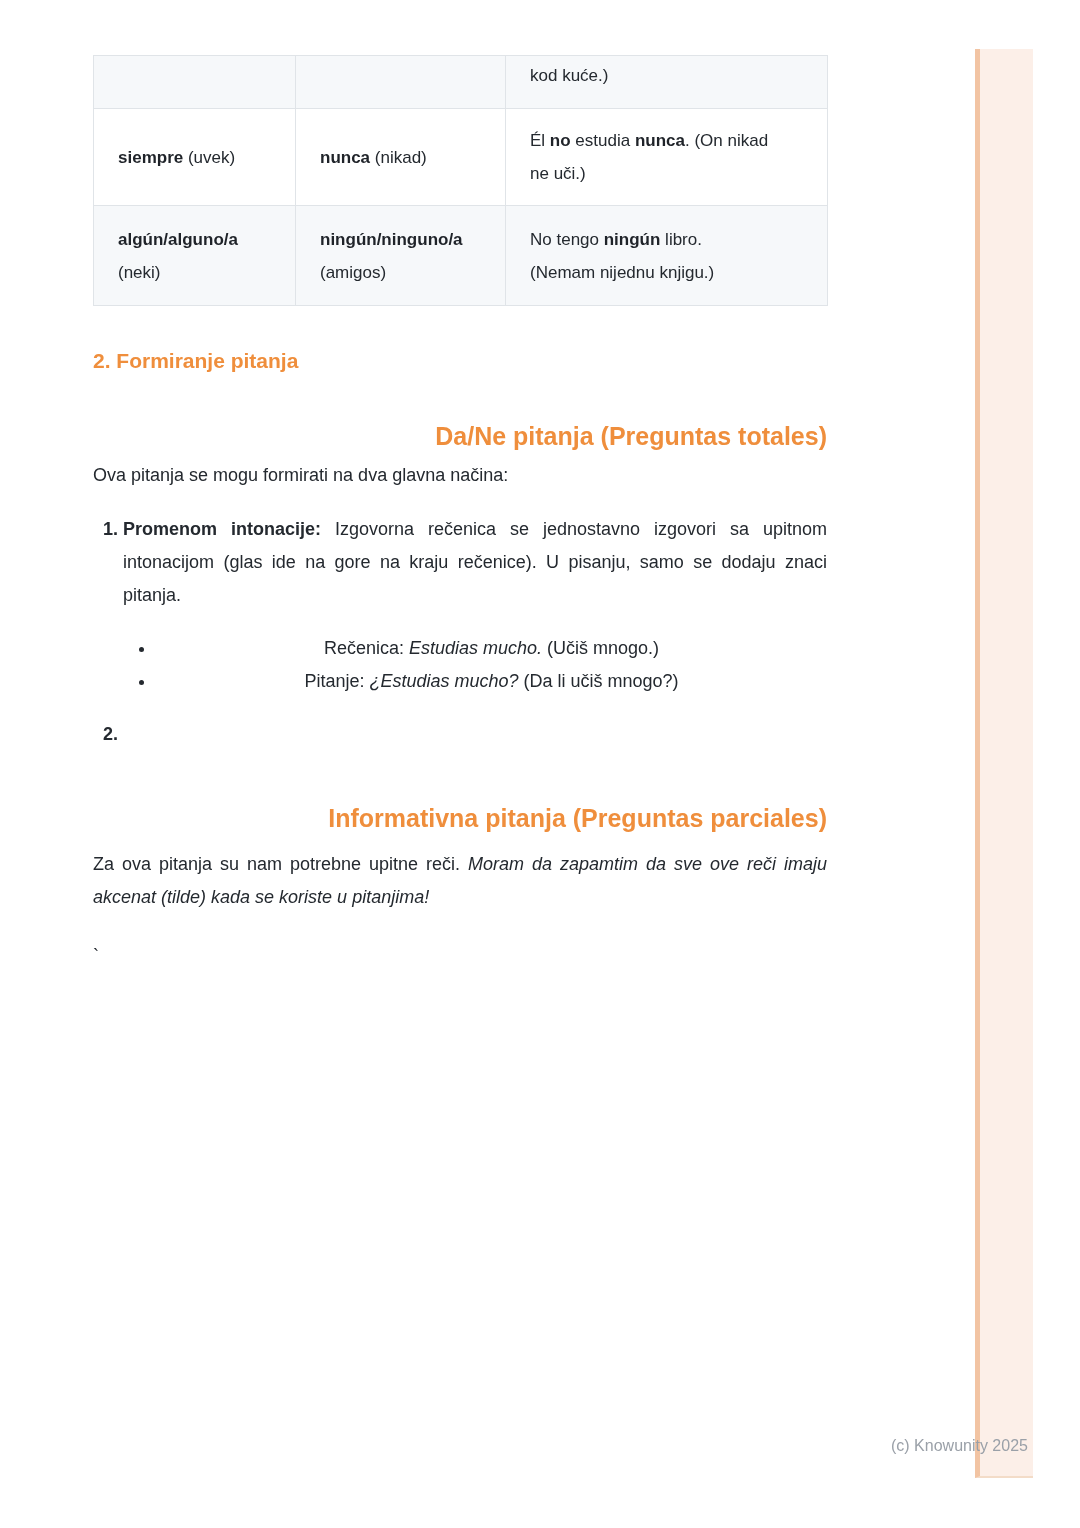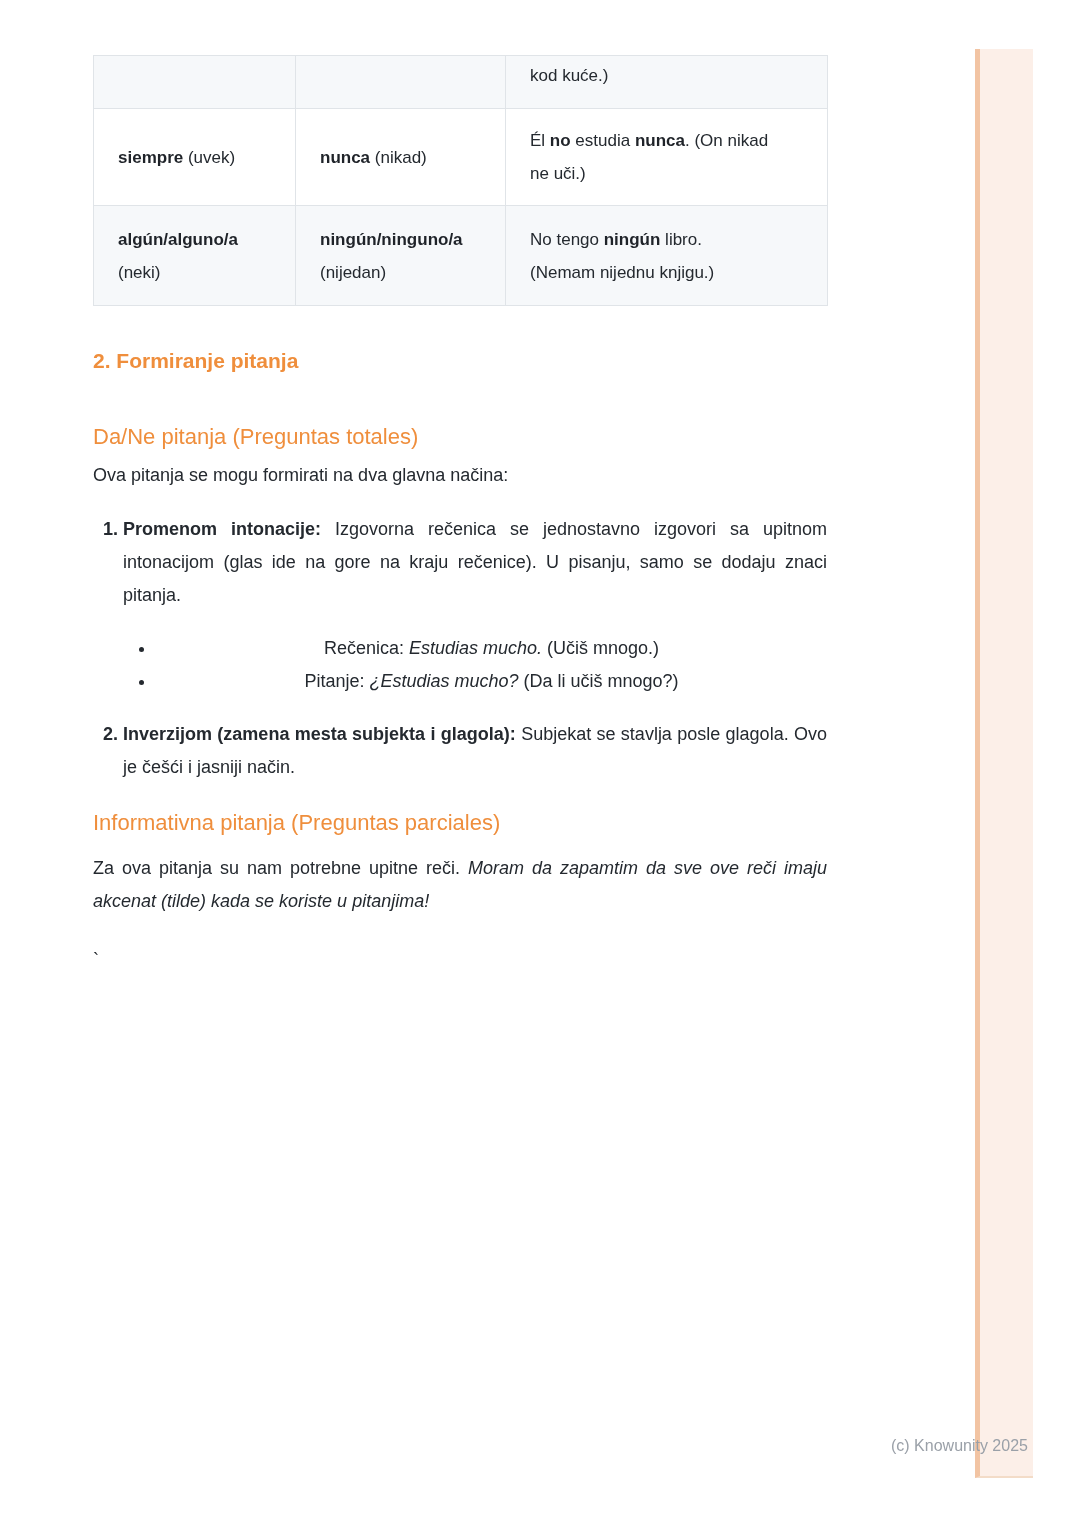--- a/index.html
+++ b/index.html
@@ -28,25 +28,26 @@
   .negation tr.r3 td { height:111px; }
   .negation tr.r4 td { height:100px; }
   .negation b { font-weight:bold; color:#1f2329; }
 
   
   h2.section-title {
     margin-top:38px; font-size:21px; line-height:33px; font-weight:bold;
     color:var(--accent-orange,#ef8e3c);
   }
   h3.subsection-title {
-    font-size:22px; line-height:27px; font-weight:normal;
+    font-size:25px; line-height:27px; font-weight:bold;
     color:var(--accent-orange,#ef8e3c);
+    text-align:right;
   }
   h3.sub1 { margin-top:46px; }
-  h3.sub2 { margin-top:25px; }
+  h3.sub2 { margin-top:54px; }
   p.body-text { font-size:18px; line-height:33px; }
   p.intro { margin-top:9px; }
   p.closing { margin-top:16px; text-align:justify; }
   p.stray { margin-top:26px; }
 
   
   ol.methods { margin-top:21px; padding-left:30px; font-size:18px; line-height:33px; }
   ol.methods > li::marker { font-weight:bold; }
   ol.methods > li + li { margin-top:20px; }
   .method-lead { text-align:justify; }
@@ -85,42 +86,41 @@
           <td></td>
           <td><span>kod kuće.)</span></td>
         </tr>
         <tr class="r2">
           <td><b>siempre</b><span> (uvek)</span></td>
           <td><b>nunca</b><span> (nikad)</span></td>
           <td><span>Él </span><b>no</b><span> estudia </span><b>nunca</b><span>. (On nikad</span><br><span>ne uči.)</span></td>
         </tr>
         <tr class="r4">
           <td><b>algún/alguno/a</b><br><span>(neki)</span></td>
-          <td><b>ningún/ninguno/a</b><br><span>(nijedan)</span></td>
+          <td><b>ningún/ninguno/a</b><br><span>(amigos)</span></td>
           <td><span>No tengo </span><b>ningún</b><span> libro.</span><br><span>(Nemam nijednu knjigu.)</span></td>
         </tr>
       </tbody>
     </table>
 
     <h2 class="section-title">2. Formiranje pitanja</h2>
 
     <h3 class="subsection-title sub1">Da/Ne pitanja (Preguntas totales)</h3>
 
     <p class="body-text intro">Ova pitanja se mogu formirati na dva glavna načina:</p>
 
     <ol class="methods">
       <li>
         <p class="method-lead"><b>Promenom intonacije:</b><span> Izgovorna rečenica se jednostavno izgovori sa upitnom intonacijom (glas ide na gore na kraju rečenice). U pisanju, samo se dodaju znaci pitanja.</span></p>
         <ul class="examples">
           <li><span>Rečenica: </span><i>Estudias mucho.</i><span> (Učiš mnogo.)</span></li>
           <li><span>Pitanje: </span><i>¿Estudias mucho?</i><span> (Da li učiš mnogo?)</span></li>
         </ul>
       </li>
       <li>
-        <p class="method-lead"><b>Inverzijom (zamena mesta subjekta i glagola):</b><span> Subjekat se stavlja posle glagola. Ovo je češći i jasniji način.</span></p>
       </li>
     </ol>
 
     <h3 class="subsection-title sub2">Informativna pitanja (Preguntas parciales)</h3>
 
     <p class="body-text closing"><span>Za ova pitanja su nam potrebne upitne reči. </span><i>Moram da zapamtim da sve ove reči imaju akcenat (tilde) kada se koriste u pitanjima!</i></p>
 
     <p class="body-text stray">`</p>
 
   </div>

